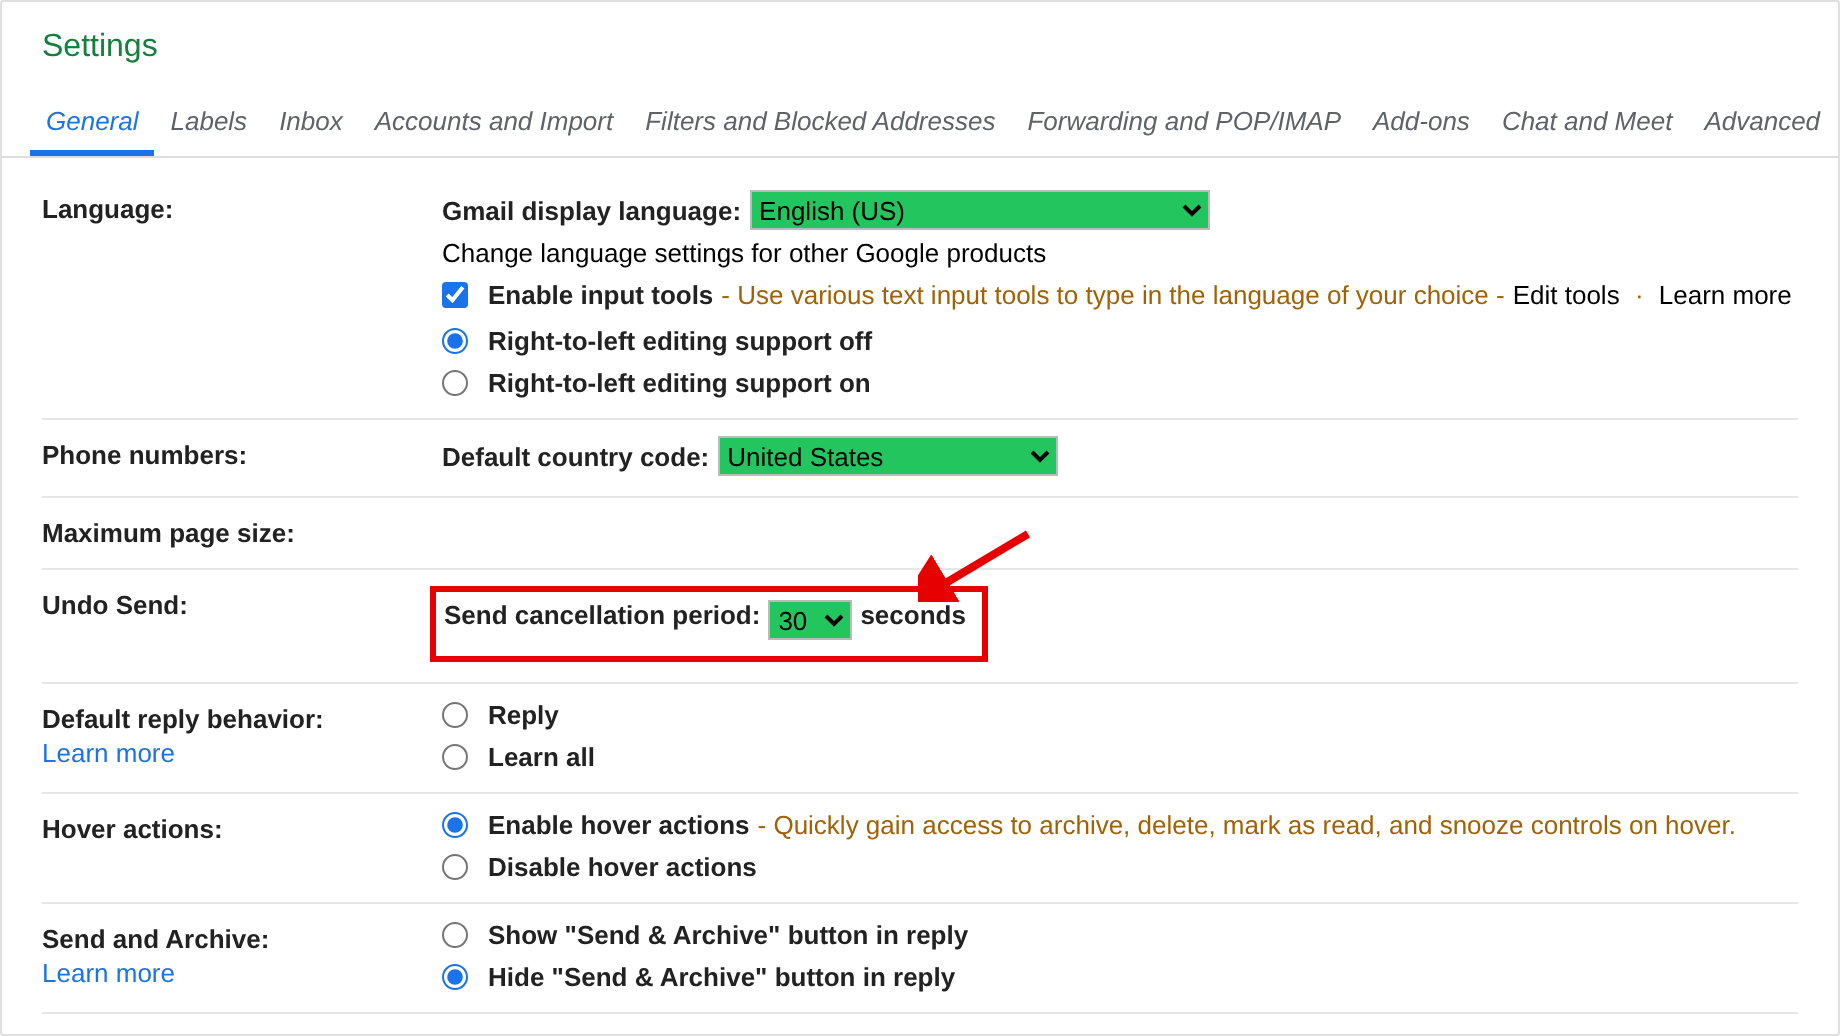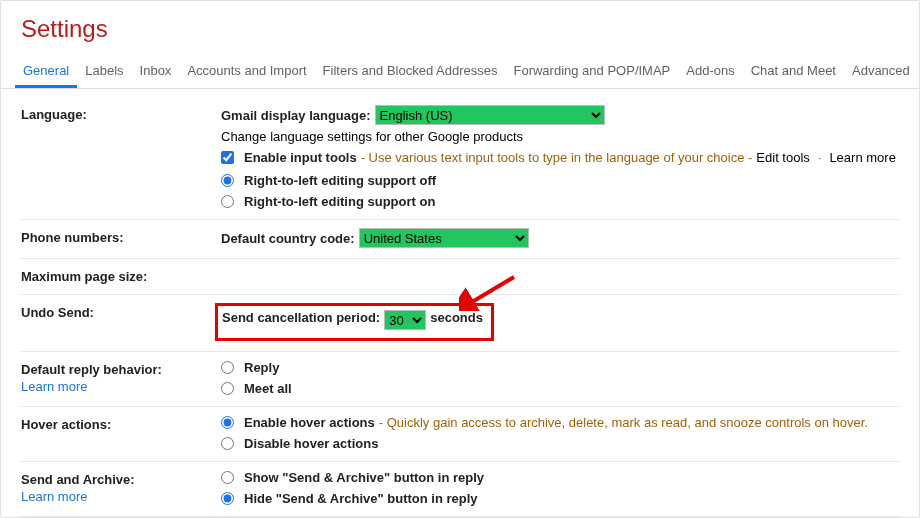--- a/index.html
+++ b/index.html
@@ -1,19 +1,19 @@
 <!DOCTYPE html>
 <html><head>
 <meta charset="utf-8">
 <style>
   * { box-sizing: border-box; margin:0; padding:0; }
   body { font-family: Arial, Helvetica, sans-serif; font-size:13px; color:#222; background:#f7f7f7; width:920px; height:518px; overflow:hidden; }
   .page { background:#fff; border:1px solid #e0e0e0; border-radius:2px; margin:0; width:920px; height:518px; }
-  .title { font-size:24px; color:#b91c1c; padding:14px 20px 12px 20px; }
-  .tabs { display:flex; gap:0; border-bottom:1px solid #ddd; padding:0 14px; }
+  .title { font-size:16px; color:#15803d; padding:14px 20px 12px 20px; }
+  .tabs { display:flex; gap:0; border-bottom:1px solid #ddd; padding:0 14px;font-style:italic; }
   .tab { padding:8px 8px 10px 8px; font-size:13px; color:#5f6368; cursor:pointer; white-space:nowrap; }
   .tab.active { color:#1a73e8; border-bottom:3px solid #1a73e8; padding-bottom:7px; }
   .content { padding:8px 20px 0 20px; }
   .row { display:flex; align-items:flex-start; border-bottom:1px solid #e6e6e6; padding:8px 0 10px 0; }
   .row.last { border-bottom:none; }
   .label-col { width:200px; font-weight:bold; font-size:13px; color:#222; padding-top:2px; }
   .label-col .learn { font-weight:normal; color:#1a73e8; font-size:13px; display:block; margin-top:2px; }
   .val-col { flex:1; font-size:13px; color:#222; }
   .val-col .line { margin-bottom:6px; display:flex; align-items:center; flex-wrap:wrap; gap:4px;}
   .val-col .line:last-child { margin-bottom:0; }
@@ -119,21 +119,21 @@
         <span>Default reply behavior:</span>
         <a class="learn">Learn more</a>
       </div>
       <div class="val-col">
         <div class="line">
             <input type="radio" name="reply" style="">
             <span class="bold">Reply</span>
           </div>
         <div class="line">
             <input type="radio" name="reply" style="">
-            <span class="bold">Meet all</span>
+            <span class="bold">Learn all</span>
           </div>
       </div>
     </div>
 
     <div class="row">
       <div class="label-col">Hover actions:</div>
       <div class="val-col">
         <div class="line">
             <input type="radio" name="hover" checked="" style="">
             <span class="bold">Enable hover actions</span>

